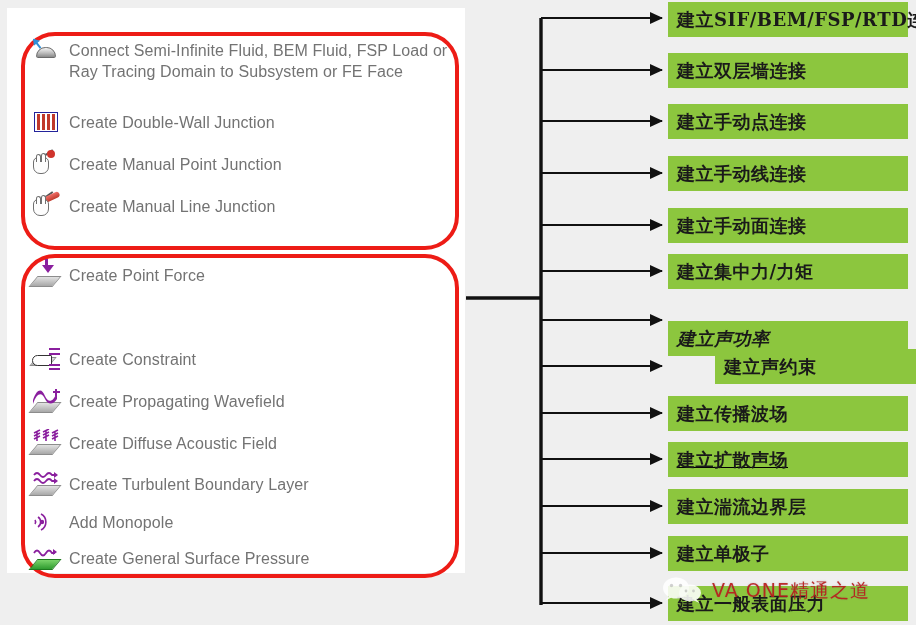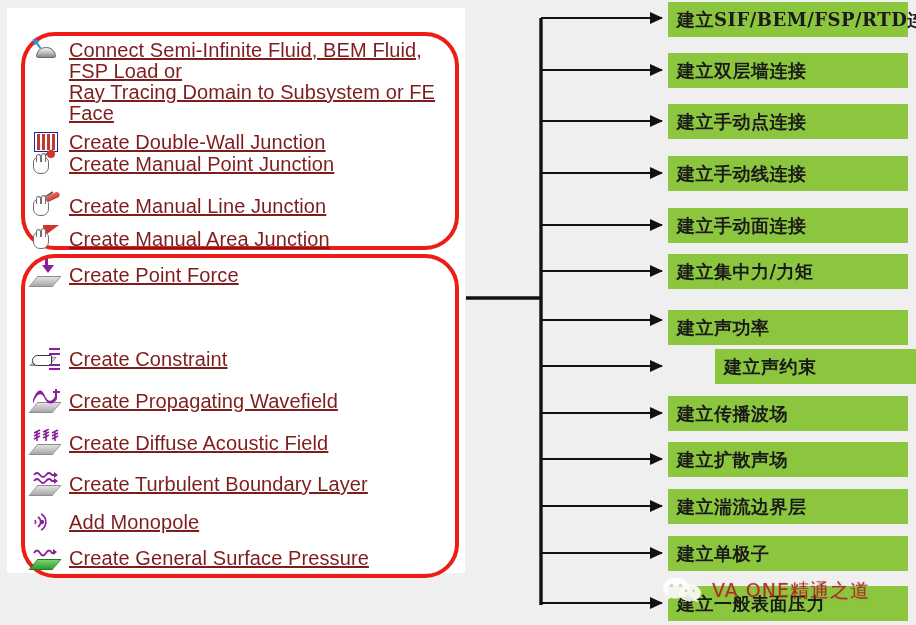--- a/index.html
+++ b/index.html
@@ -53,27 +53,26 @@
     width: 420px;
   }
   .menu-icon {
     width: 30px;
     height: 28px;
     flex: 0 0 30px;
     position: relative;
     margin-right: 8px;
   }
   .menu-label {
-    font-size: 20px;
-    color: #7f1d1d;
+    font-size: 16px;
+    color: #737373;
     line-height: 21px;
     letter-spacing: 0.1px;
     padding-top: 4px;
     white-space: pre-line;
-    text-decoration: underline;
   }
   .menu-item.tall .menu-label { padding-top: 2px; }
 
   
   .ic { position: absolute; }
 
   
   .dome {
     left: 5px; top: 9px; width: 20px; height: 11px;
     background: linear-gradient(180deg,#f2f2f2 0%,#bdbdbd 55%,#8a8a8a 100%);
@@ -202,21 +201,21 @@
   <div class="menu-item tall" style="top:30px;">
     <div class="menu-icon">
       <div class="ic dome-arrow2"></div>
       <div class="ic" style="left:0px;top:0px;width:0;height:0;border-left:4px solid transparent;border-right:4px solid transparent;border-bottom:6px solid #2f8fd8;transform:rotate(-40deg);"></div>
       <div class="ic dome"></div>
     </div>
     <div class="menu-label">Connect Semi-Infinite Fluid, BEM Fluid, FSP Load or
 Ray Tracing Domain to Subsystem or FE Face</div>
   </div>
 
-  <div class="menu-item" style="top:100px;margin-top:20px;">
+  <div class="menu-item" style="top:100px;">
     <div class="menu-icon">
       <div class="ic books">
           <i></i>
           <i></i>
           <i></i>
           <i></i>
         </div>
     </div>
     <div class="menu-label">Create Double-Wall Junction</div>
   </div>
@@ -232,27 +231,20 @@
 
   <div class="menu-item" style="top:184px;">
     <div class="menu-icon">
       <div class="ic stick"></div>
       <div class="ic bar-red"></div>
       <div class="ic hand"></div>
     </div>
     <div class="menu-label">Create Manual Line Junction</div>
   </div>
 
-  <div class="menu-item" style="top:217px;">
-    <div class="menu-icon">
-      <div class="ic tri-red"></div>
-      <div class="ic hand"></div>
-    </div>
-    <div class="menu-label">Create Manual Area Junction</div>
-  </div>
 
   <div class="menu-item" style="top:253px;">
     <div class="menu-icon">
       <div class="ic plate"></div>
       <div class="ic arrow-purple-stem"></div>
       <div class="ic arrow-purple-down" style="top:4px;"></div>
     </div>
     <div class="menu-label">Create Point Force</div>
   </div>
 
@@ -375,30 +367,30 @@
   </div>
 <div class="green-box" style="top:156px;">
     <span>建立手动线连接</span>
   </div>
 <div class="green-box" style="top:208px;">
     <span>建立手动面连接</span>
   </div>
 <div class="green-box" style="top:254px;">
     <span>建立集中力/力矩</span>
   </div>
-<div class="green-box" style="top:310px;">
+<div class="green-box" style="top:321px;font-style:italic;">
     <span>建立声功率</span>
   </div>
 <div class="green-box" style="top:349px;margin-left:47px;">
     <span>建立声约束</span>
   </div>
 <div class="green-box" style="top:396px;">
     <span>建立传播波场</span>
   </div>
-<div class="green-box" style="top:442px;">
+<div class="green-box" style="top:442px;text-decoration:underline;">
     <span>建立扩散声场</span>
   </div>
 <div class="green-box" style="top:489px;text-align:right;">
     <span>建立湍流边界层</span>
   </div>
 <div class="green-box" style="top:536px;">
     <span>建立单极子</span>
   </div>
 <div class="green-box" style="top:586px;">
     <span>建立一般表面压力</span>

